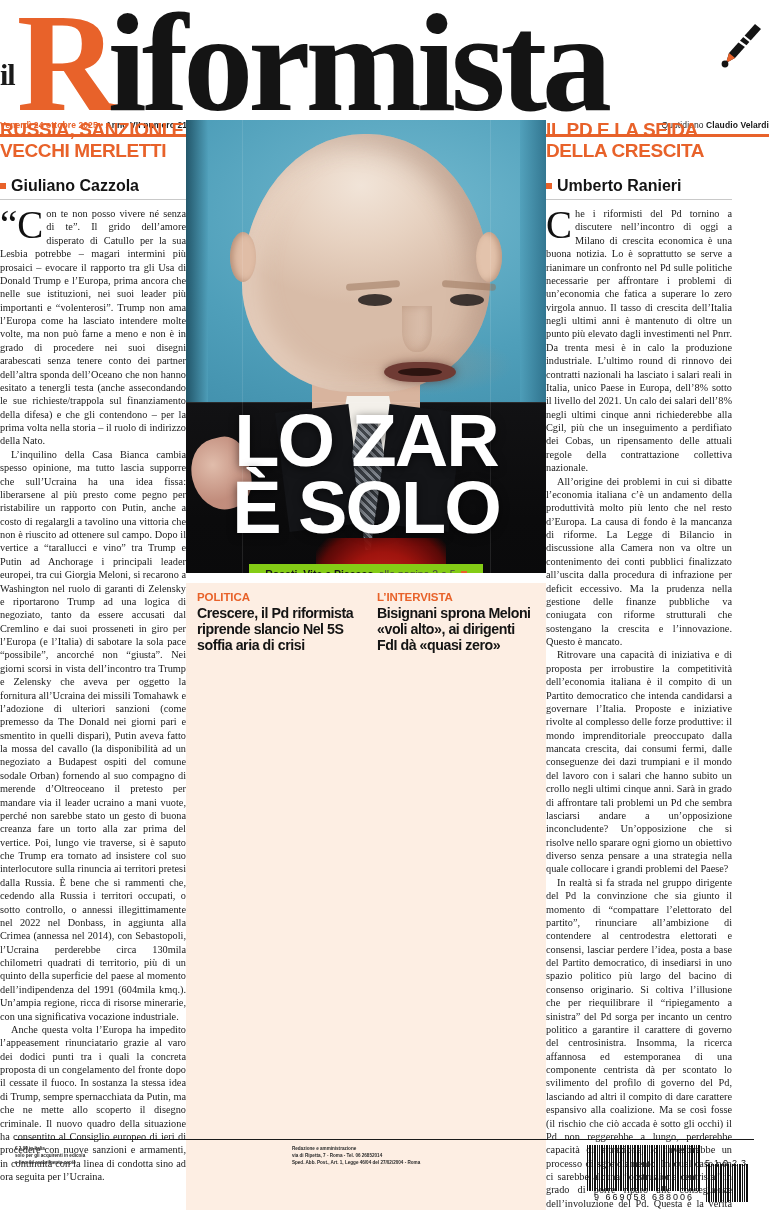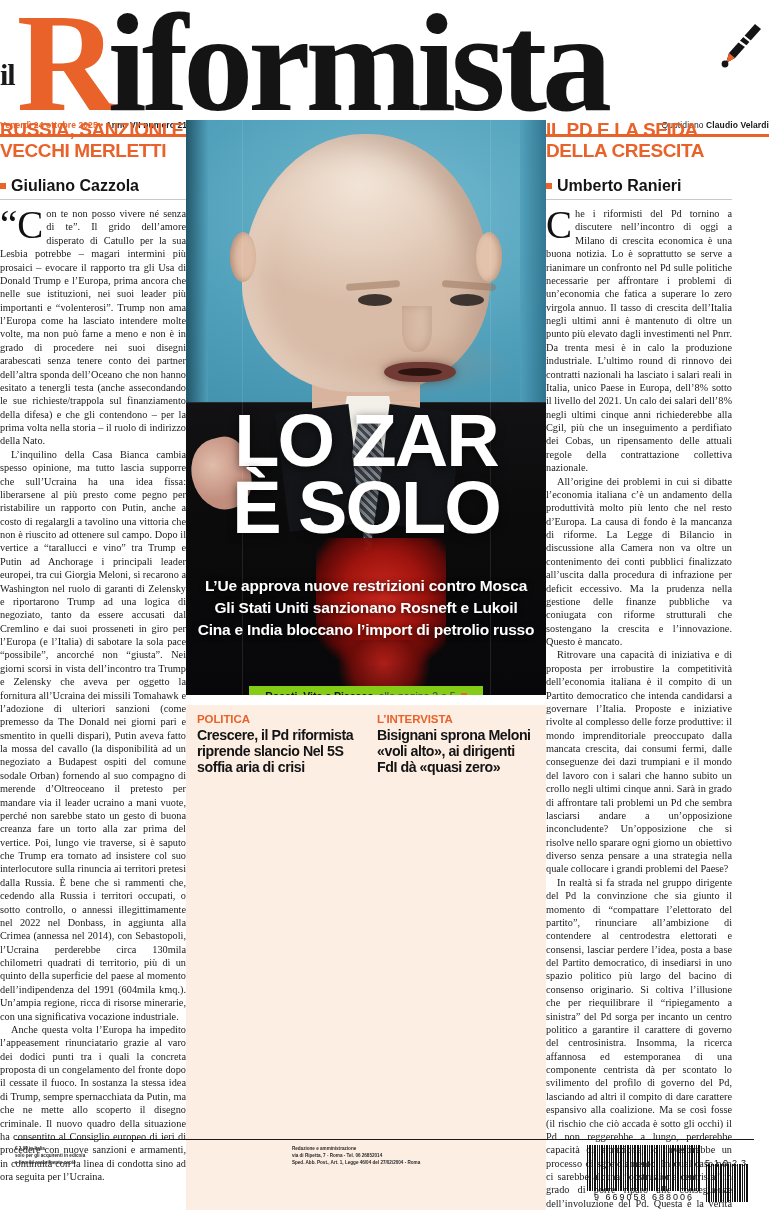--- a/index.html
+++ b/index.html
@@ -78,21 +78,21 @@
   .oped-body p { margin:0; text-indent:11px; }
   .oped-body p.first { text-indent:0; }
   .dropcap::first-letter {
     font-family:"Liberation Serif", serif;
     float:left; font-size:39px; line-height:0.80; font-weight:normal;
     padding:2px 3px 0 0; color:#111;
   }
 
   
   .hero {
-    position:relative; width:360px; height:575px; overflow:hidden;
+    position:relative; width:360px; height:453px; overflow:hidden;
     background:#0b0b0c;
   }
   .hero-photo { position:absolute; inset:0; }
   .sky {
     position:absolute; left:0; top:0; width:100%; height:300px;
     background:
       radial-gradient(120% 90% at 60% 30%, #72b9cf 0%, #4f9fba 55%, #3d8ba8 100%);
   }
   .sky-dark-l { position:absolute; left:0; top:0; width:22px; height:300px;
     background:linear-gradient(to right,#1b4a5c,#4f9fba); opacity:.85; }

